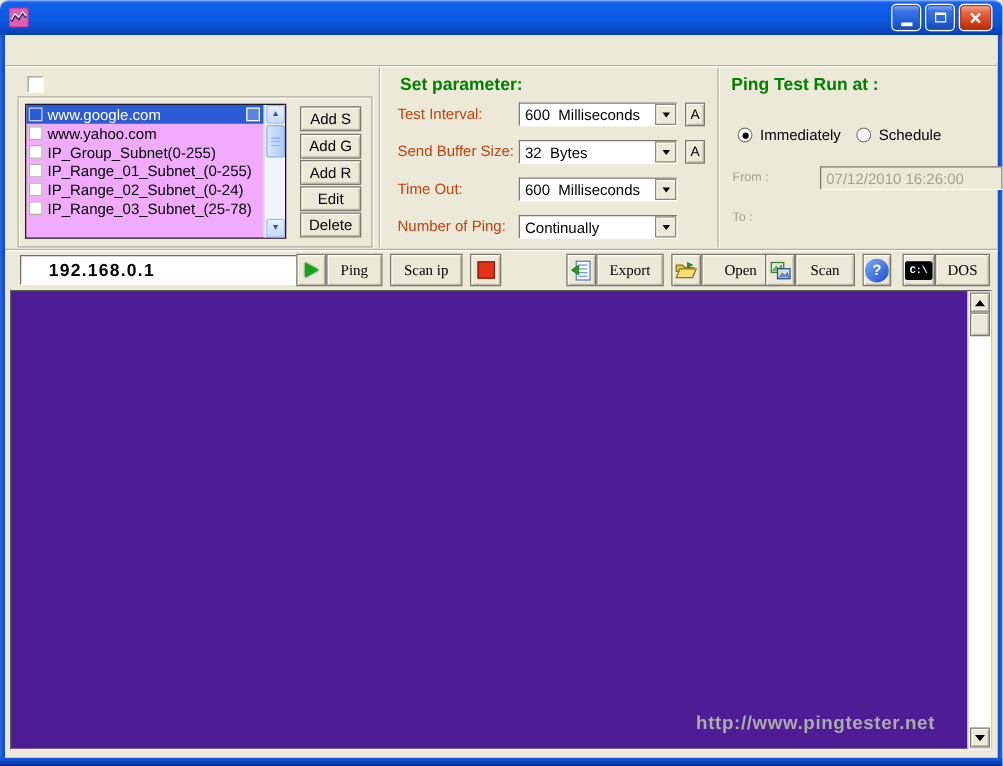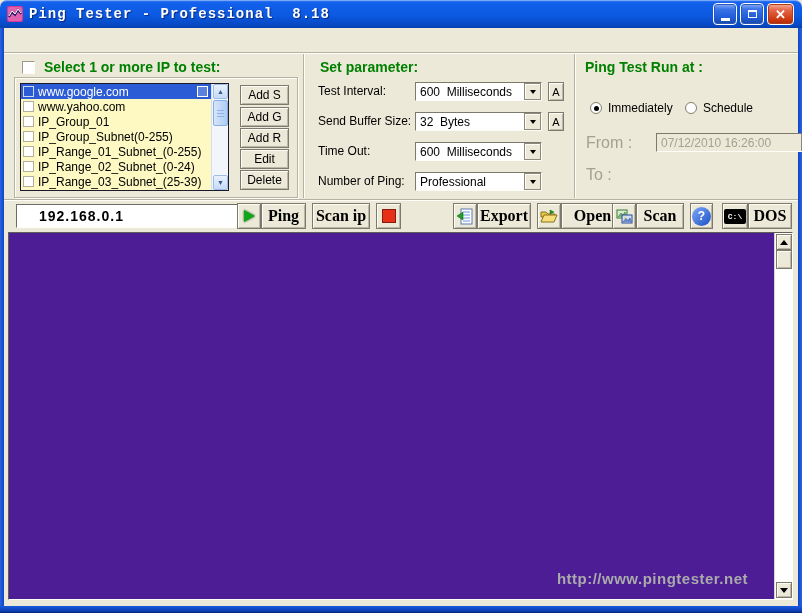--- a/index.html
+++ b/index.html
@@ -43,21 +43,21 @@
 
   .heading{position:absolute;color:#008000;font-weight:bold;font-size:14px;white-space:pre;}
 
   
   .btn3d{background:#ece9d8;border:1px solid #7d7a6d;box-shadow:inset 1px 1px 0 #fffef6,inset -1px -1px 0 #bab7a8;
     font-size:12px;color:#000;display:flex;align-items:center;justify-content:center;box-sizing:border-box;cursor:default;}
   .checkbox{background:#fff;border:1px solid;border-color:#9d9a8d #fffef6 #fffef6 #9d9a8d;box-sizing:border-box;}
 
   
   .groupbox{position:absolute;border:1px solid #b5b2a3;box-shadow:1px 1px 0 #fffef6, inset 1px 1px 0 #fffef6;}
-  .listbox{position:absolute;left:16px;top:55px;width:209px;height:108px;background:#fef9c3;
+  .listbox{position:absolute;left:16px;top:55px;width:209px;height:108px;background:#f0abfc;
     border:1px solid #1a1a2a;box-sizing:border-box;overflow:hidden;}
   .list-row{position:relative;height:15px;display:flex;align-items:center;font-size:12px;color:#000;white-space:nowrap;}
   .list-check{width:11px;height:11px;margin:0 4px 0 2px;flex:0 0 auto;background:#fff;border:1px solid #b3b0a2;box-sizing:border-box;}
   .list-row.selected{background:#2b5cd6;color:#fff;}
   .list-row.selected .list-check{background:transparent;border-color:#ccd9f4;}
   .sel-square{position:absolute;right:3px;top:2px;width:9px;height:9px;border:1px solid #fff;background:#5b83dd;}
   .list-scroll{position:absolute;right:0;top:0;bottom:0;width:17px;background:#f2f5fb;border-left:1px solid #d6dff0;box-sizing:border-box;}
   .ls-btn{position:absolute;left:1px;width:15px;height:15px;border-radius:2px;border:1px solid #9ebce8;box-sizing:border-box;
     background:linear-gradient(180deg,#e8f1fd,#c6dbf8);color:#3a5a8c;font-size:7px;display:flex;align-items:center;justify-content:center;}
   .ls-thumb{position:absolute;left:1px;top:16px;width:15px;height:26px;border-radius:2px;border:1px solid #88aee6;box-sizing:border-box;
@@ -70,36 +70,36 @@
   
   .combo{position:absolute;height:19px;background:#fff;border:1px solid;border-color:#7d7a6d #fffef6 #fffef6 #7d7a6d;box-sizing:border-box;}
   .combo-val{position:absolute;left:4px;top:0;bottom:0;display:flex;align-items:center;font-size:12px;color:#000;white-space:pre;}
   .combo-btn{position:absolute;right:0;top:0;bottom:0;width:17px;background:#ece9d8;border:1px solid #8d8a7d;
     box-shadow:inset 1px 1px 0 #fffef6;box-sizing:border-box;display:flex;align-items:center;justify-content:center;}
   .tri-down{width:0;height:0;border:3px solid transparent;border-top:4px solid #000;margin-top:3px;}
   .combo.disabled{background:#ece9d8;}
   .combo.disabled .combo-val{color:#a3a192;}
   .combo.disabled .tri-down{border-top-color:#9a9787;}
 
-  .param-label{position:absolute;font-size:12px;color:#000000;line-height:19px;}
+  .param-label{position:absolute;font-size:12px;color:#c2410c;line-height:19px;}
   .a-btn{position:absolute;width:16px;height:19px;font-size:11px;}
 
   
   .radio{width:12px;height:12px;border-radius:50%;background:#fff;border:1px solid #808070;box-sizing:border-box;
     display:inline-flex;align-items:center;justify-content:center;}
   .radio .dot{width:5px;height:5px;border-radius:50%;background:#000;}
   .radio-row{position:absolute;display:flex;align-items:center;gap:6px;font-size:12px;}
-  .gray-label{position:absolute;font-size:16px;color:#a3a192;line-height:19px;}
+  .gray-label{position:absolute;font-size:10px;color:#a3a192;line-height:19px;}
 
   
   .ip-input{position:absolute;left:12px;top:176px;width:250px;height:24px;box-sizing:border-box;
     background:#fff;border:1px solid;border-color:#6e6e64 #fffef6 #fffef6 #6e6e64;
     font-family:"Liberation Sans",sans-serif;font-weight:bold;font-size:14px;padding-left:22px;letter-spacing:1px;}
   .tb-btn{position:absolute;top:175px;height:26px;}
-  .tb-text{font-family:"Liberation Serif","DejaVu Serif",serif;font-weight:bold;font-size:16px;text-align:right;}
+  .tb-text{font-family:"Liberation Serif","DejaVu Serif",serif;font-weight:normal;font-size:12px;text-align:right;}
   .play-tri{width:0;height:0;border-left:11px solid #12a51b;border-top:6px solid transparent;border-bottom:6px solid transparent;
     filter:drop-shadow(0 0 1px #0a5c10);}
   .stop-sq{width:12px;height:12px;background:#e63119;border:1px solid #8a1a0a;}
   .help-circle{width:19px;height:19px;border-radius:50%;background:linear-gradient(135deg,#7fa9f8,#1a50c8);
     color:#fff;font-weight:bold;font-size:12px;display:flex;align-items:center;justify-content:center;}
   .dos-chip{width:22px;height:15px;background:#000;border-radius:2px;color:#fff;
     font-family:"Liberation Mono",monospace;font-size:8px;font-weight:bold;display:flex;align-items:center;justify-content:center;}
 
   
   .output{position:absolute;left:4px;top:204px;width:785px;height:368px;box-sizing:border-box;
@@ -116,21 +116,20 @@
 
 <div class="window">
 
   <div class="titlebar">
     <svg class="app-icon" viewBox="0 0 16 16">
       <rect x="0" y="0" width="16" height="16" rx="2" fill="#d23a96"></rect>
       <rect x="1" y="1" width="14" height="14" rx="1.5" fill="#e061ae"></rect>
       <polyline points="2,11 5,6 8,9 11,4 14,8" fill="none" stroke="#2a1a6a" stroke-width="2"></polyline>
       <polyline points="2,10 5,5 8,8 11,3 14,7" fill="none" stroke="#fff" stroke-width="1"></polyline>
     </svg>
-    <span class="title-text">Ping Tester - Professional  8.18</span>
     <div class="win-btns">
       <div class="win-btn">
           <div class="glyph-min"></div>
         </div>
       <div class="win-btn">
           <div class="glyph-max"></div>
         </div>
       <div class="win-btn close">
           <span>✕</span>
         </div>
@@ -149,54 +148,49 @@
     <span class="menu-item">Help</span>
   </div>
 
   <div class="client">
 
     <div class="etch-h" style="top:24px;"></div>
     <div class="etch-v" style="left:299px;top:26px;height:144px;"></div>
     <div class="etch-v" style="left:570px;top:26px;height:144px;"></div>
 
     <div class="checkbox" style="position:absolute;left:18px;top:33px;width:13px;height:13px;"></div>
-    <div class="heading" style="left:40px;top:31px;">Select 1 or more IP to test:</div>
 
     <div class="groupbox" style="left:10px;top:49px;width:282px;height:119px;"></div>
 
     <div class="listbox">
       <div style="position:absolute;left:0;top:0;right:17px;">
         <div class="list-row selected">
           <span class="list-check"></span>
           <span>www.google.com</span>
           <span class="sel-square"></span>
         </div>
         <div class="list-row">
           <span class="list-check"></span>
           <span>www.yahoo.com</span>
         </div>
         <div class="list-row">
           <span class="list-check"></span>
-          <span>IP_Group_01</span>
-        </div>
-        <div class="list-row">
-          <span class="list-check"></span>
           <span>IP_Group_Subnet(0-255)</span>
         </div>
         <div class="list-row">
           <span class="list-check"></span>
           <span>IP_Range_01_Subnet_(0-255)</span>
         </div>
         <div class="list-row">
           <span class="list-check"></span>
           <span>IP_Range_02_Subnet_(0-24)</span>
         </div>
         <div class="list-row">
           <span class="list-check"></span>
-          <span>IP_Range_03_Subnet_(25-39)</span>
+          <span>IP_Range_03_Subnet_(25-78)</span>
         </div>
       </div>
       <div class="list-scroll">
         <div class="ls-btn" style="top:0;">
             <span>▲</span>
           </div>
         <div class="ls-thumb"></div>
         <div class="ls-btn" style="bottom:0;">
             <span>▼</span>
           </div>
@@ -232,21 +226,21 @@
     <div class="param-label" style="left:314px;top:114px;">Time Out:</div>
     <div class="combo" style="left:411px;top:114px;width:127px;">
       <span class="combo-val">600  Milliseconds</span>
       <span class="combo-btn">
           <span class="tri-down"></span>
         </span>
     </div>
 
     <div class="param-label" style="left:314px;top:144px;">Number of Ping:</div>
     <div class="combo" style="left:411px;top:144px;width:127px;">
-      <span class="combo-val">Professional</span>
+      <span class="combo-val">Continually</span>
       <span class="combo-btn">
           <span class="tri-down"></span>
         </span>
     </div>
 
     <div class="heading" style="left:581px;top:31px;">Ping Test Run at :</div>
 
     <div class="radio-row" style="left:586px;top:73px;">
       <span class="radio">
           <span class="dot"></span>

